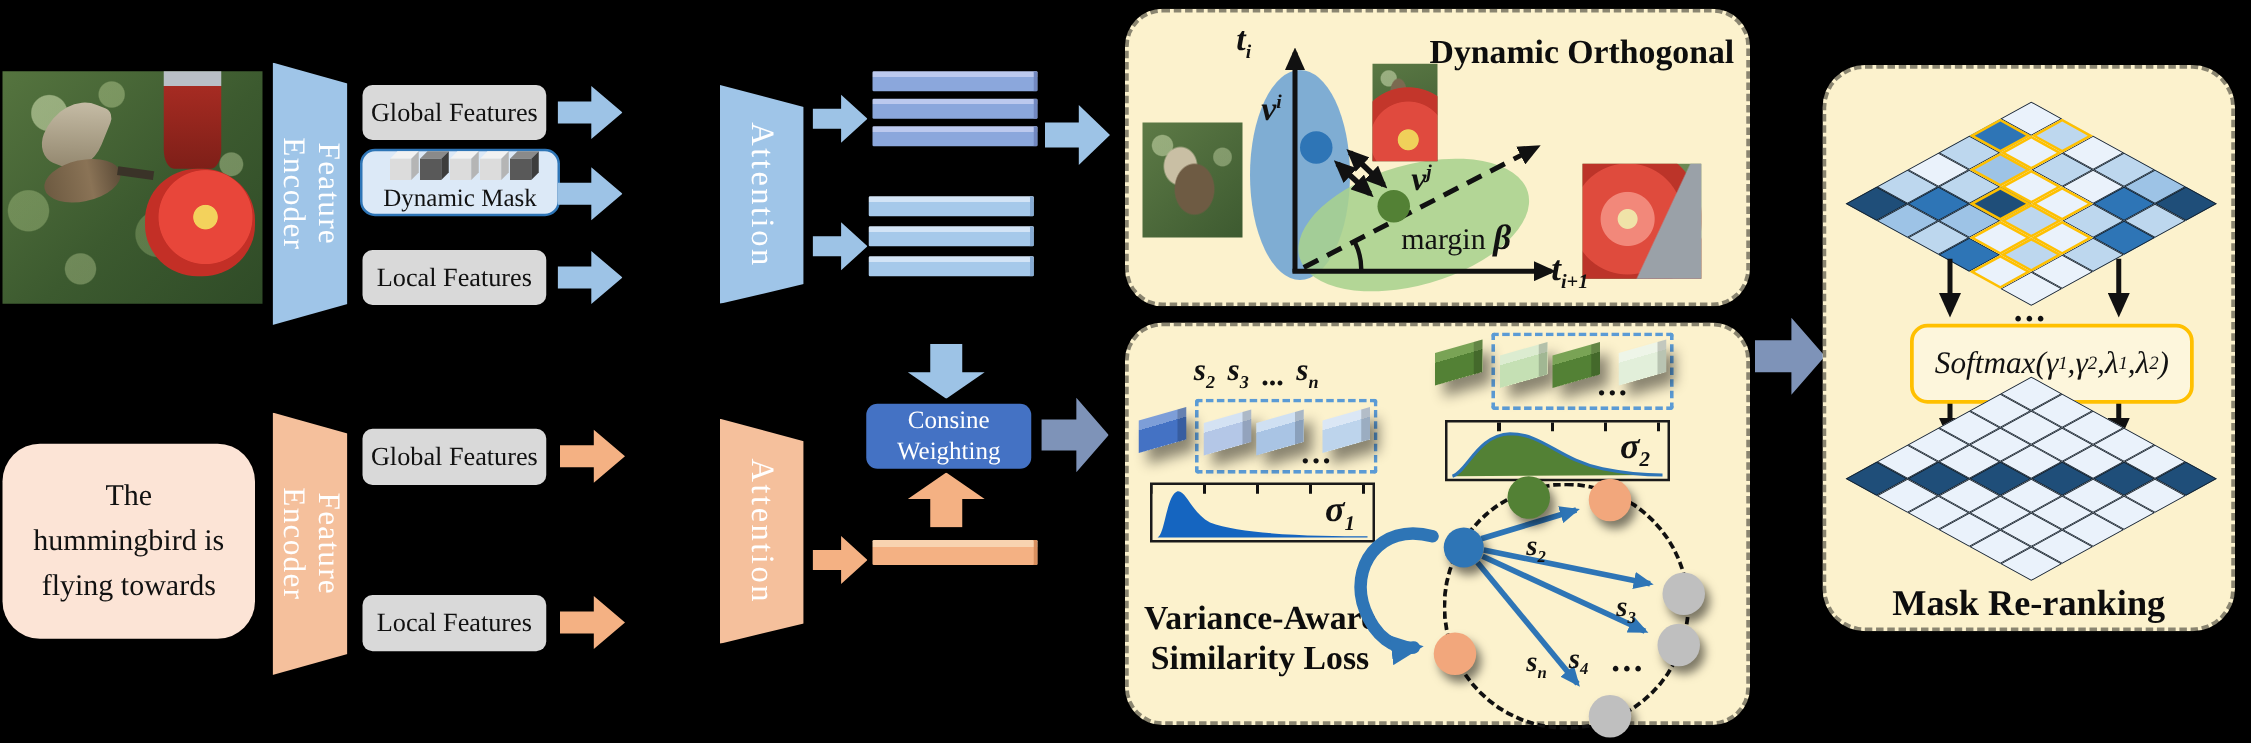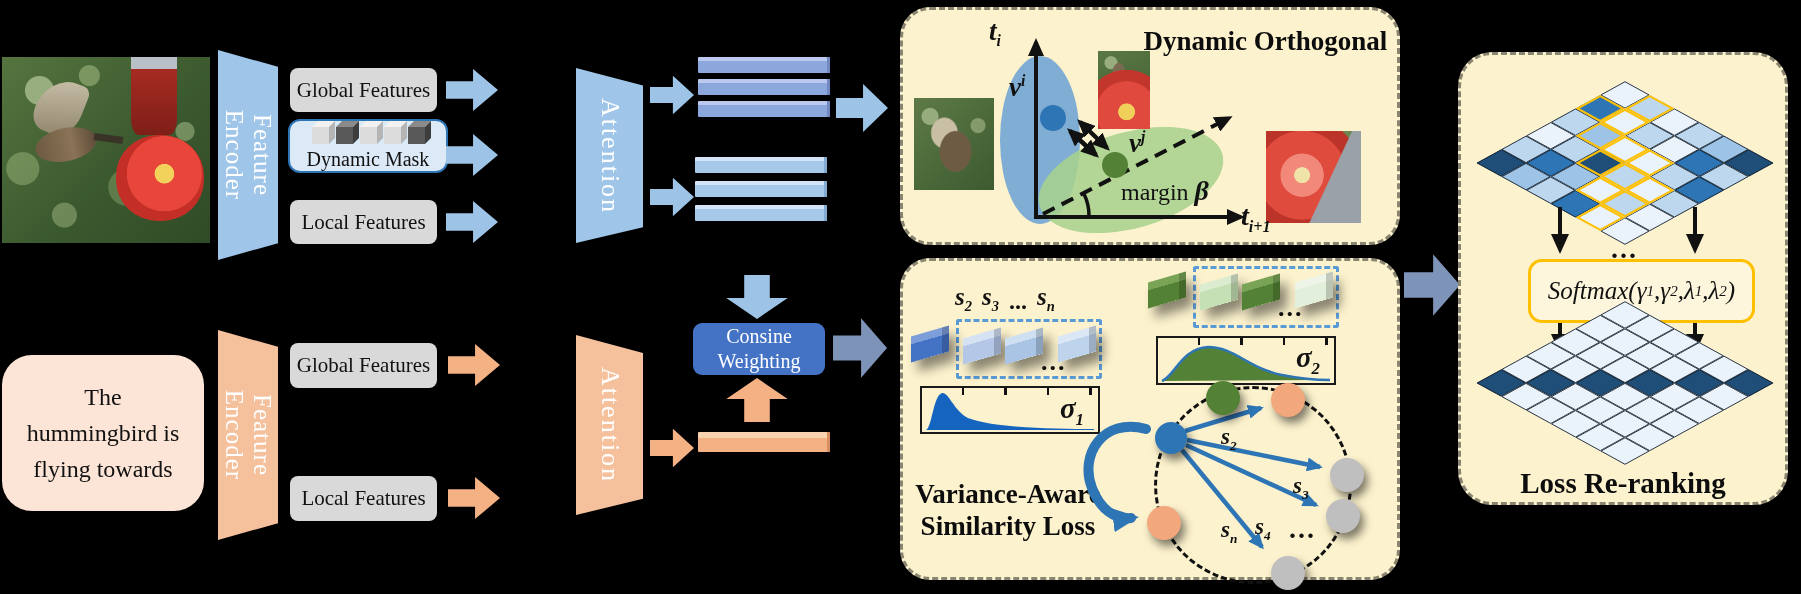--- a/index.html
+++ b/index.html
@@ -492,16 +492,16 @@
           <div class="iso-cell" style="background: rgb(234, 242, 251);"></div>
           <div class="iso-cell" style="background: rgb(31, 78, 121);"></div>
           <div class="iso-cell" style="background: rgb(234, 242, 251);"></div>
           <div class="iso-cell" style="background: rgb(234, 242, 251);"></div>
           <div class="iso-cell" style="background: rgb(234, 242, 251);"></div>
           <div class="iso-cell" style="background: rgb(234, 242, 251);"></div>
           <div class="iso-cell" style="background: rgb(234, 242, 251);"></div>
         </div>
     </div>
 
-    <div class="rerank-title" style="left:0;top:412px;">Loss Re-ranking</div>
+    <div class="rerank-title" style="left:0;top:412px;">Mask Re-ranking</div>
   </div>
 
 </div>
 
 </body></html>

